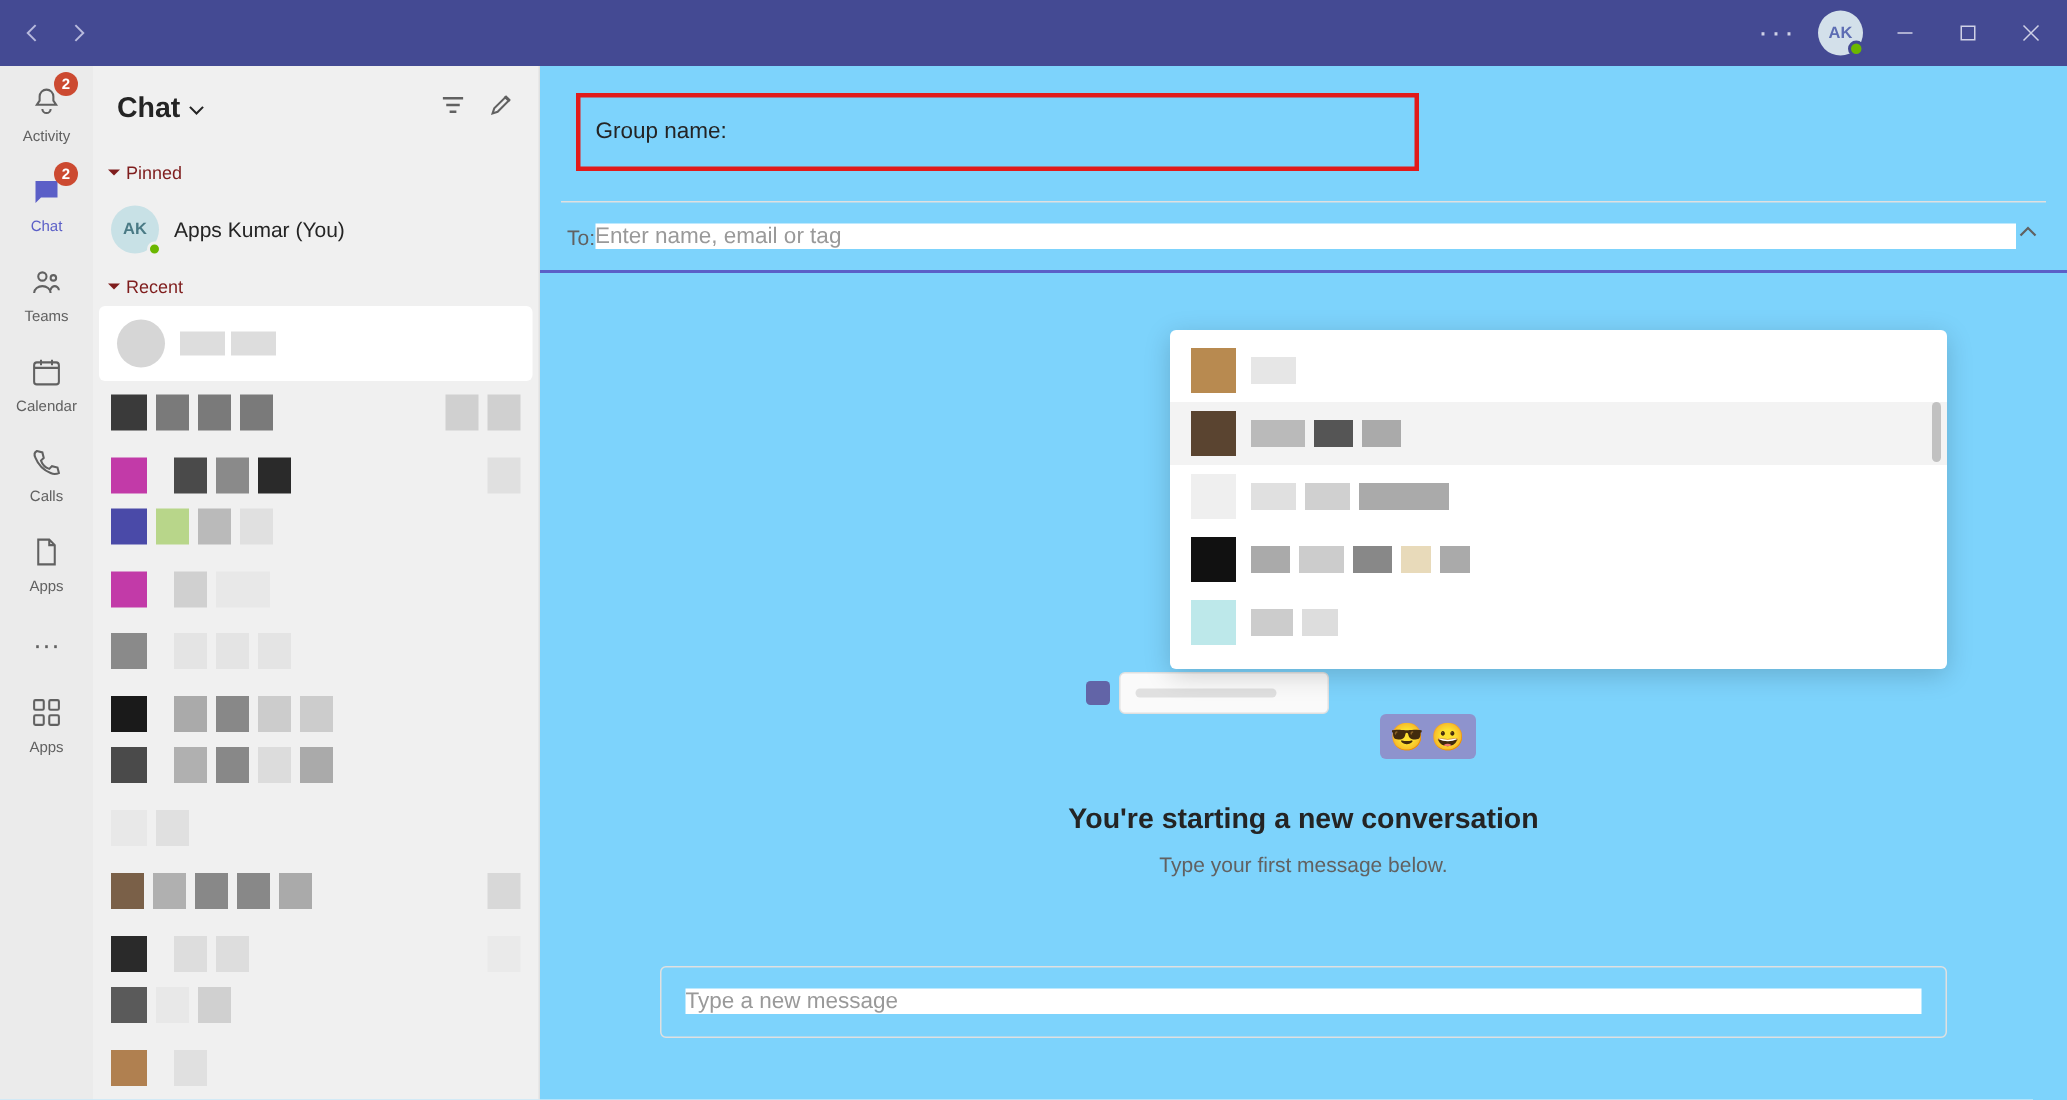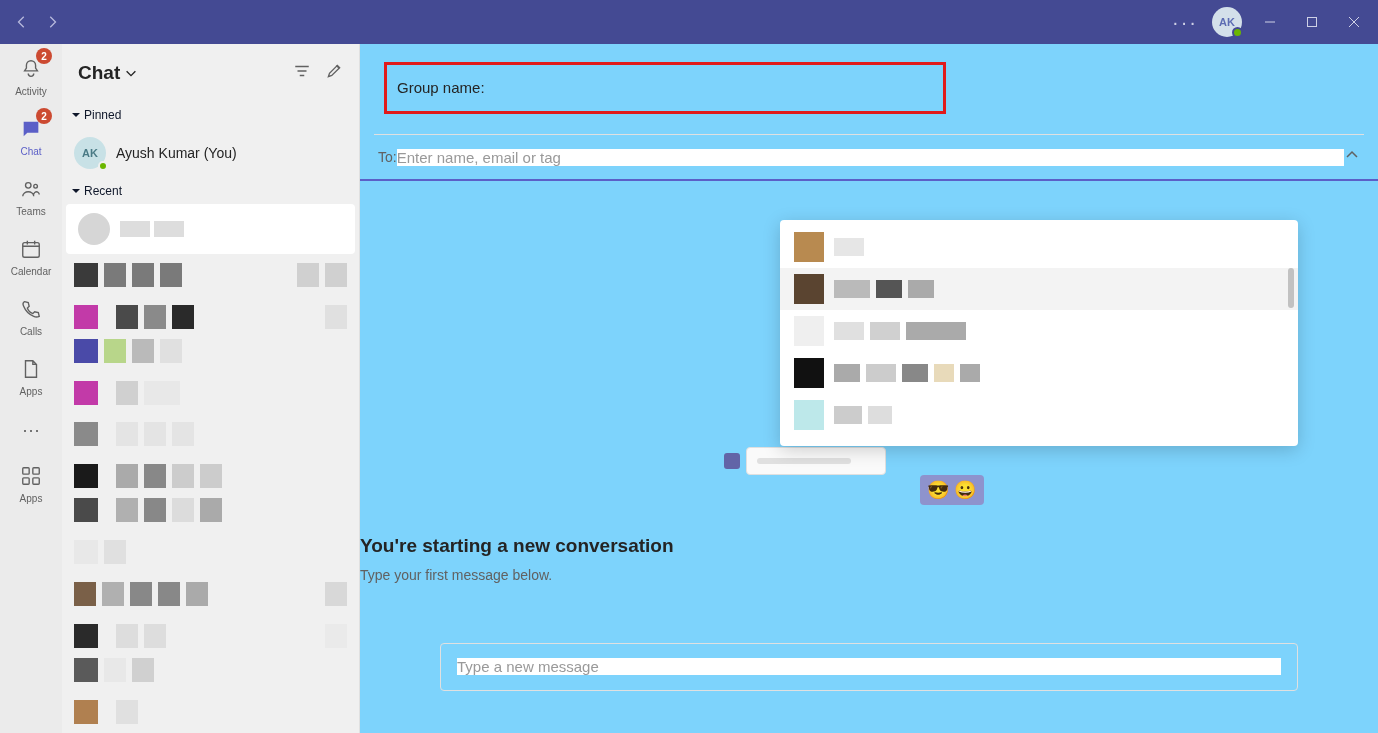--- a/index.html
+++ b/index.html
@@ -28,21 +28,21 @@
 .rail-icon { color: #616161; position: relative; }
 .rail-label { font-size: 10px; color: #616161; }
 .badge { position: absolute; top: -4px; right: 10px; background: #cc4a31; color: #fff; font-size: 10px; width: 16px; height: 16px; border-radius: 50%; display: flex; align-items: center; justify-content: center; font-weight: 600; }
 .rail-more { font-size: 18px; color: #616161; margin: 8px 0; cursor:pointer; }
 
 .chatlist { width: 298px; background: #f0f0f0; display: flex; flex-direction: column; border-right: 1px solid #e0e0e0; }
 .chatlist-header { height: 58px; display: flex; align-items: center; padding: 0 16px; }
 .chatlist-title { font-size: 19px; font-weight: 700; color: #242424; display: flex; align-items: center; gap: 4px; }
 .chatlist-spacer { flex: 1; }
 .chatlist-icon { color: #616161; margin-left: 14px; cursor:pointer; }
-.section-label { display: flex; align-items: center; gap: 4px; font-size: 12px; color: #0f172a; padding: 6px 10px; }
+.section-label { display: flex; align-items: center; gap: 4px; font-size: 12px; color: #7f1d1d; padding: 6px 10px; }
 .section-label svg { width: 8px; height: 8px; }
 .chat-item { height: 50px; display: flex; align-items: center; padding: 0 12px; gap: 10px; cursor:pointer; }
 .chat-item.selected { background: #fff; border-radius: 4px; margin: 0 4px; }
 .chat-avatar { width: 32px; height: 32px; border-radius: 50%; background: #ccc; position: relative; flex-shrink:0; }
 .chat-avatar.ak { background: #c8e1e6; color: #4a7a85; font-size: 11px; font-weight: 600; display:flex;align-items:center;justify-content:center; }
 .chat-avatar .dot { position: absolute; right: -2px; bottom: -2px; width: 10px; height: 10px; background: #6bb700; border-radius: 50%; border: 2px solid #f0f0f0; }
 .chat-name-block { flex: 1; }
 .chat-name { font-size: 14px; color: #242424; }
 .blurred-row { height: 42px; display: flex; align-items: center; padding: 0 12px; gap: 6px; }
 .blurred-row .sq { height: 24px; }
@@ -66,21 +66,21 @@
 .dd-blur .b { height: 18px; }
 .dd-scroll { position: absolute; right: 4px; top: 48px; width: 6px; height: 40px; background: #c1c1c1; border-radius: 3px; }
 
 .mid-skeleton { margin-top: 214px; align-self: center; width: 230px; }
 .skel-card { border: 1px solid #e0e0e0; border-radius: 4px; padding: 10px; background: #fafafa; margin-bottom: 6px; }
 .skel-line { height: 6px; background: #e0e0e0; border-radius: 3px; margin-bottom: 6px; }
 .skel-row { display: flex; align-items: center; gap: 6px; }
 .skel-av { width: 16px; height: 16px; background: #6264a7; border-radius: 3px; }
 .emoji-bar { background: #8e93cd; border-radius: 4px; padding: 4px 6px; width: 64px; margin-left: auto; font-size: 18px; text-align:center; }
 
-.start-text { margin-top: 30px; }
+.start-text { text-align: center; margin-top: 30px; }
 .start-title { font-size: 19px; font-weight: 700; color: #242424; }
 .start-sub { font-size: 14px; color: #616161; margin-top: 10px; }
 
 .compose { margin: 60px 80px 0 80px; border: 1px solid #e0e0e0; border-radius: 4px; padding: 14px 16px; }
 .compose-input { border: none; outline: none; font-size: 15px; color: #616161; width: 100%; }
 .compose-input::placeholder { color: #999; }
 </style>
 </head>
 <body>
 
@@ -199,21 +199,21 @@
           <path d="M0 2l4 4 4-4" fill="currentColor"></path>
         </svg>
       <span>Pinned</span>
     </div>
     <div class="chat-item">
       <div class="chat-avatar ak">
           <span>AK</span>
           <span class="dot"></span>
         </div>
       <div class="chat-name-block">
-          <div class="chat-name">Ayush Kumar (You)</div>
+          <div class="chat-name">Apps Kumar (You)</div>
         </div>
     </div>
     <div class="section-label">
       <svg viewBox="0 0 8 8">
           <path d="M0 2l4 4 4-4" fill="currentColor"></path>
         </svg>
       <span>Recent</span>
     </div>
     <div class="chat-item selected">
       <div class="chat-avatar" style="background:#d6d6d6;"></div>

